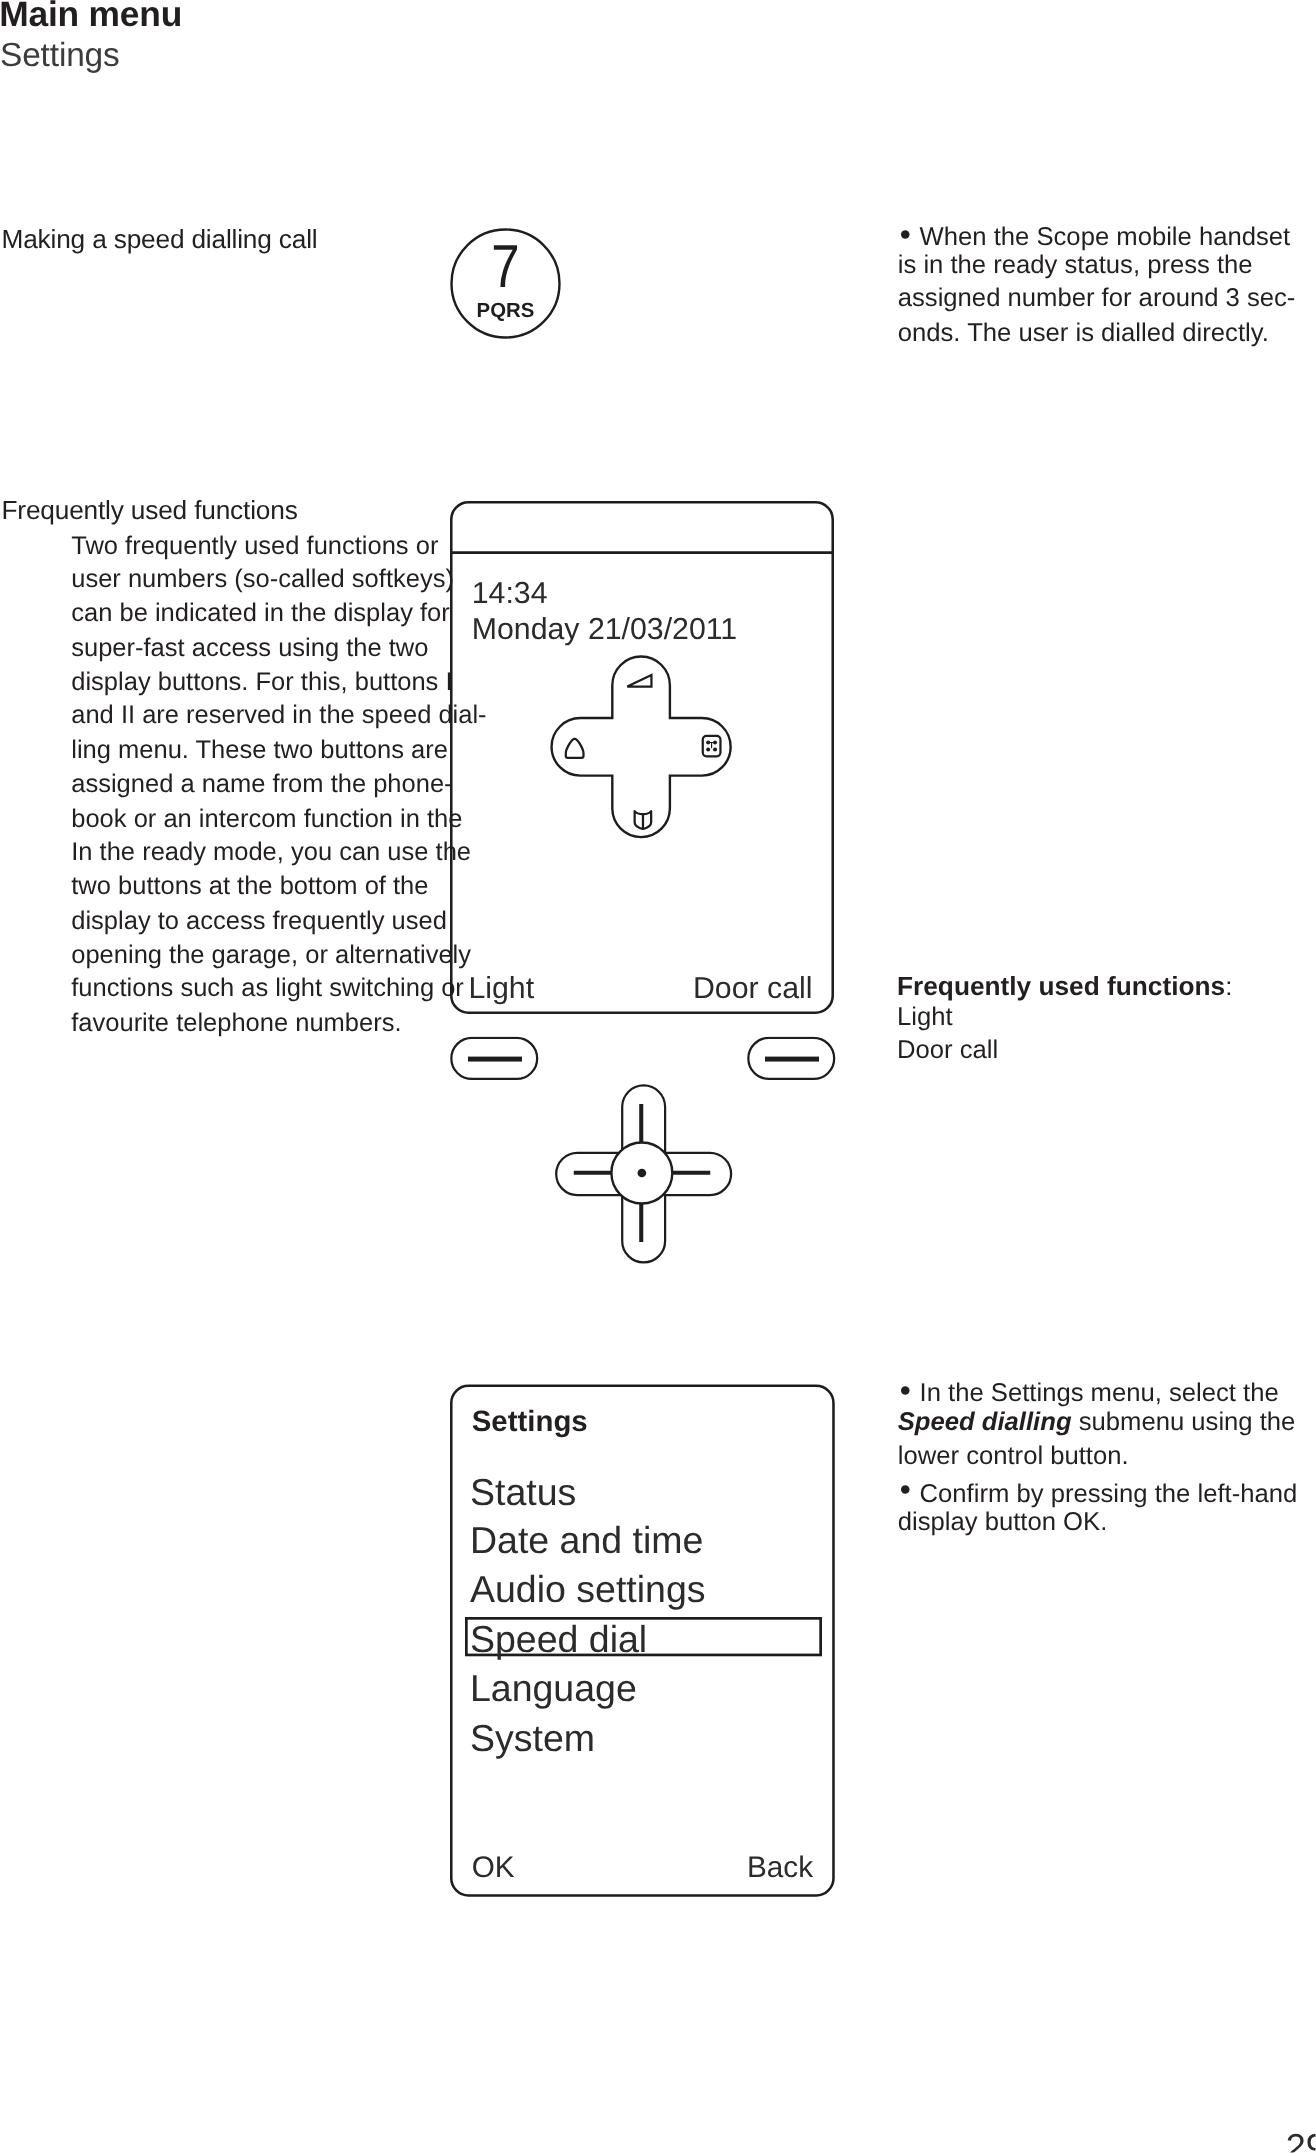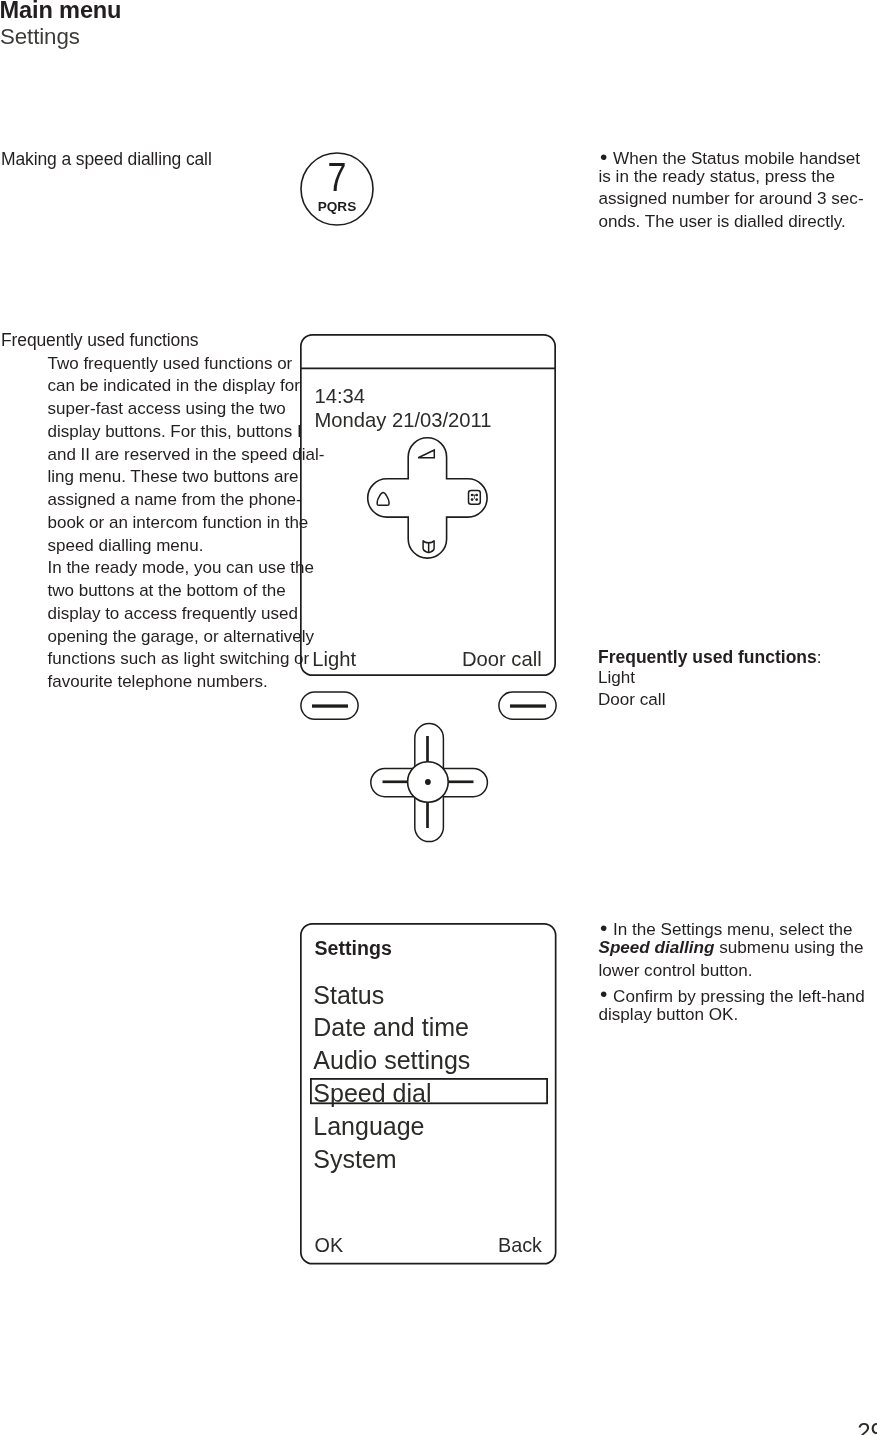--- a/index.html
+++ b/index.html
@@ -59,37 +59,37 @@
 
 <div class="abs bold-head" id="sec1-title">Making a speed dialling call</div>
 
 <svg class="abs" id="key7" style="left:299.2px; top:151px;" width="76" height="76" viewBox="0 0 76 76">
   <circle cx="38" cy="38" r="36" fill="none" stroke="#1d1d1b" stroke-width="1.6"></circle>
   <text x="38" y="40.5" text-anchor="middle" font-family="Liberation Sans, sans-serif" font-size="34" transform="translate(0,0) scale(1,1.19)" transform-origin="38 40.5" fill="#1d1d1b">7</text>
   <text x="38" y="60.1" text-anchor="middle" font-family="Liberation Sans, sans-serif" font-size="13.6" font-weight="bold" fill="#1d1d1b">PQRS</text>
 </svg>
 
 <div class="abs note" id="right-note1">
-  <div><span class="blt">•</span><span>When the Status mobile handset</span></div>
+  <div><span class="blt">•</span><span>When the Scope mobile handset</span></div>
   <div>is in the ready status, press the</div>
   <div>assigned number for around 3 sec-</div>
   <div>onds. The user is dialled directly.</div>
 </div>
 
 <div class="abs bold-head" id="sec2-title">Frequently used functions</div>
 <div class="abs para" id="sec2-body">
   <div>Two frequently used functions or</div>
+  <div>user numbers (so-called softkeys)</div>
   <div>can be indicated in the display for</div>
   <div>super-fast access using the two</div>
   <div>display buttons. For this, buttons I</div>
   <div>and II are reserved in the speed dial-</div>
   <div>ling menu. These two buttons are</div>
   <div>assigned a name from the phone-</div>
   <div>book or an intercom function in the</div>
-  <div>speed dialling menu.</div>
   <div>In the ready mode, you can use the</div>
   <div>two buttons at the bottom of the</div>
   <div>display to access frequently used</div>
   <div>opening the garage, or alternatively</div>
   <div>functions such as light switching or</div>
   <div>favourite telephone numbers.</div>
 </div>
 
 <svg class="abs" id="display-box" style="left:298px; top:332px;" width="260" height="346" viewBox="0 0 260 346">
   <rect x="2.85" y="2.85" width="254.3" height="340.3" rx="11.5" fill="none" stroke="#1d1d1b" stroke-width="1.7"></rect>

